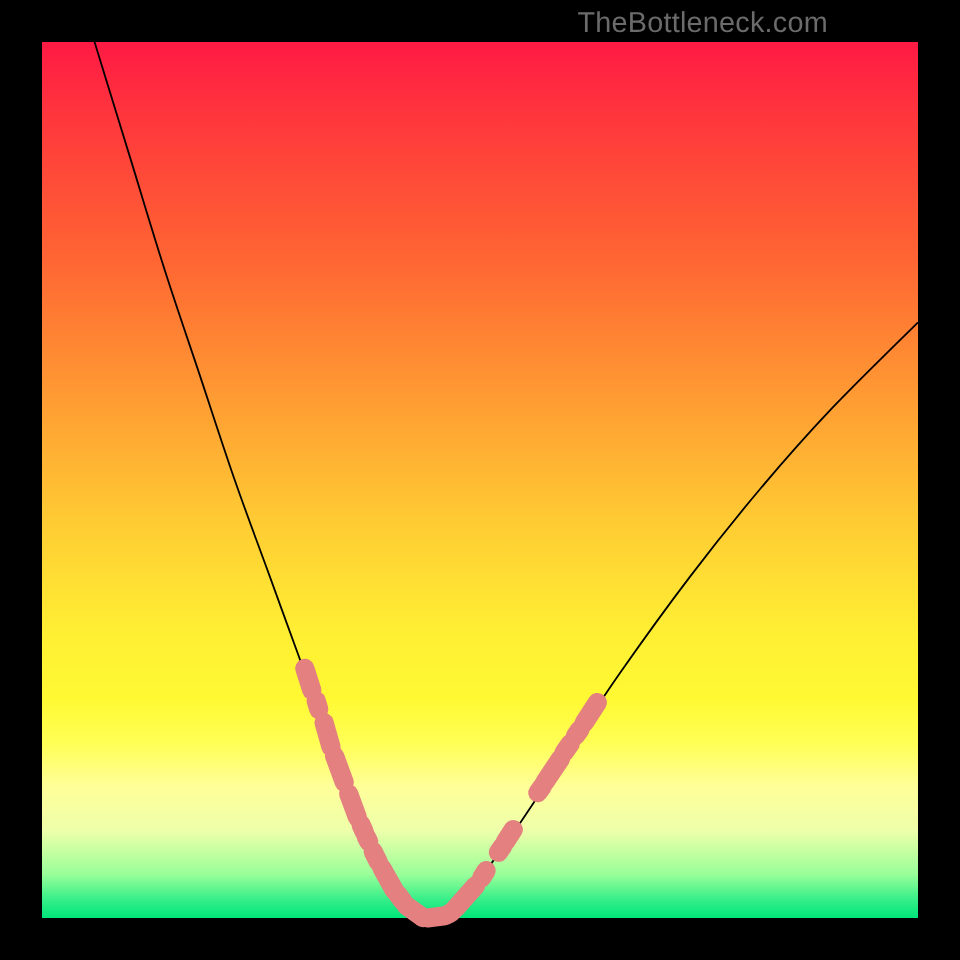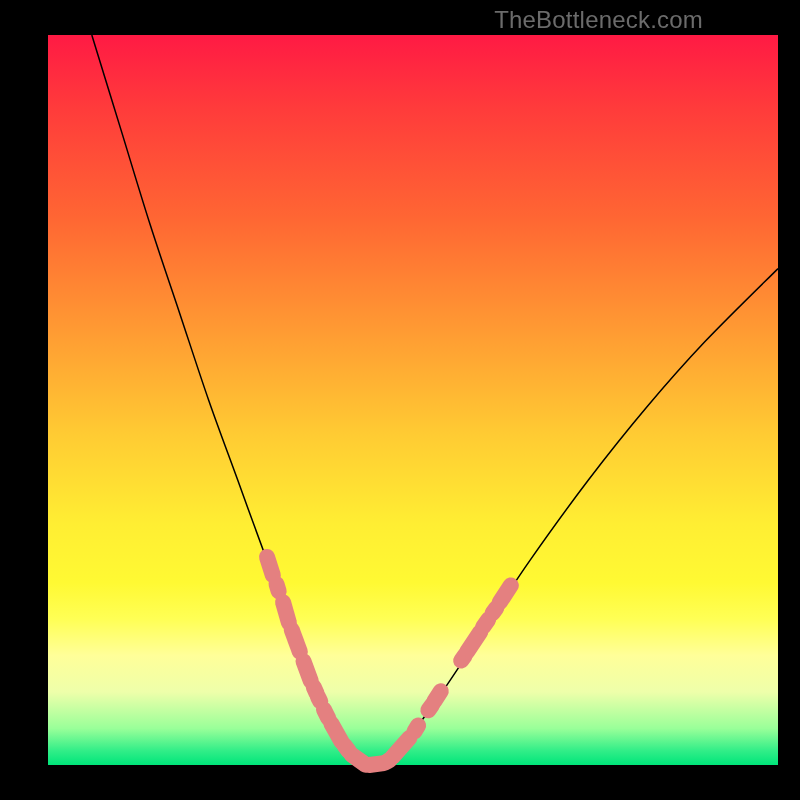--- a/index.html
+++ b/index.html
@@ -7,21 +7,20 @@
     padding: 0;
     width: 800px;
     height: 800px;
     background: #000000;
     overflow: hidden;
   }
   .chart-container {
     position: relative;
     width: 704px;
     height: 800px;
-    margin-left: 13px;
   }
   .plot-area {
     position: absolute;
     left: 35px;
     top: 35px;
     width: 730px;
     height: 730px;
     background: linear-gradient(to bottom,
       #ff1a44 0%,
       #ff3b3b 10%,

